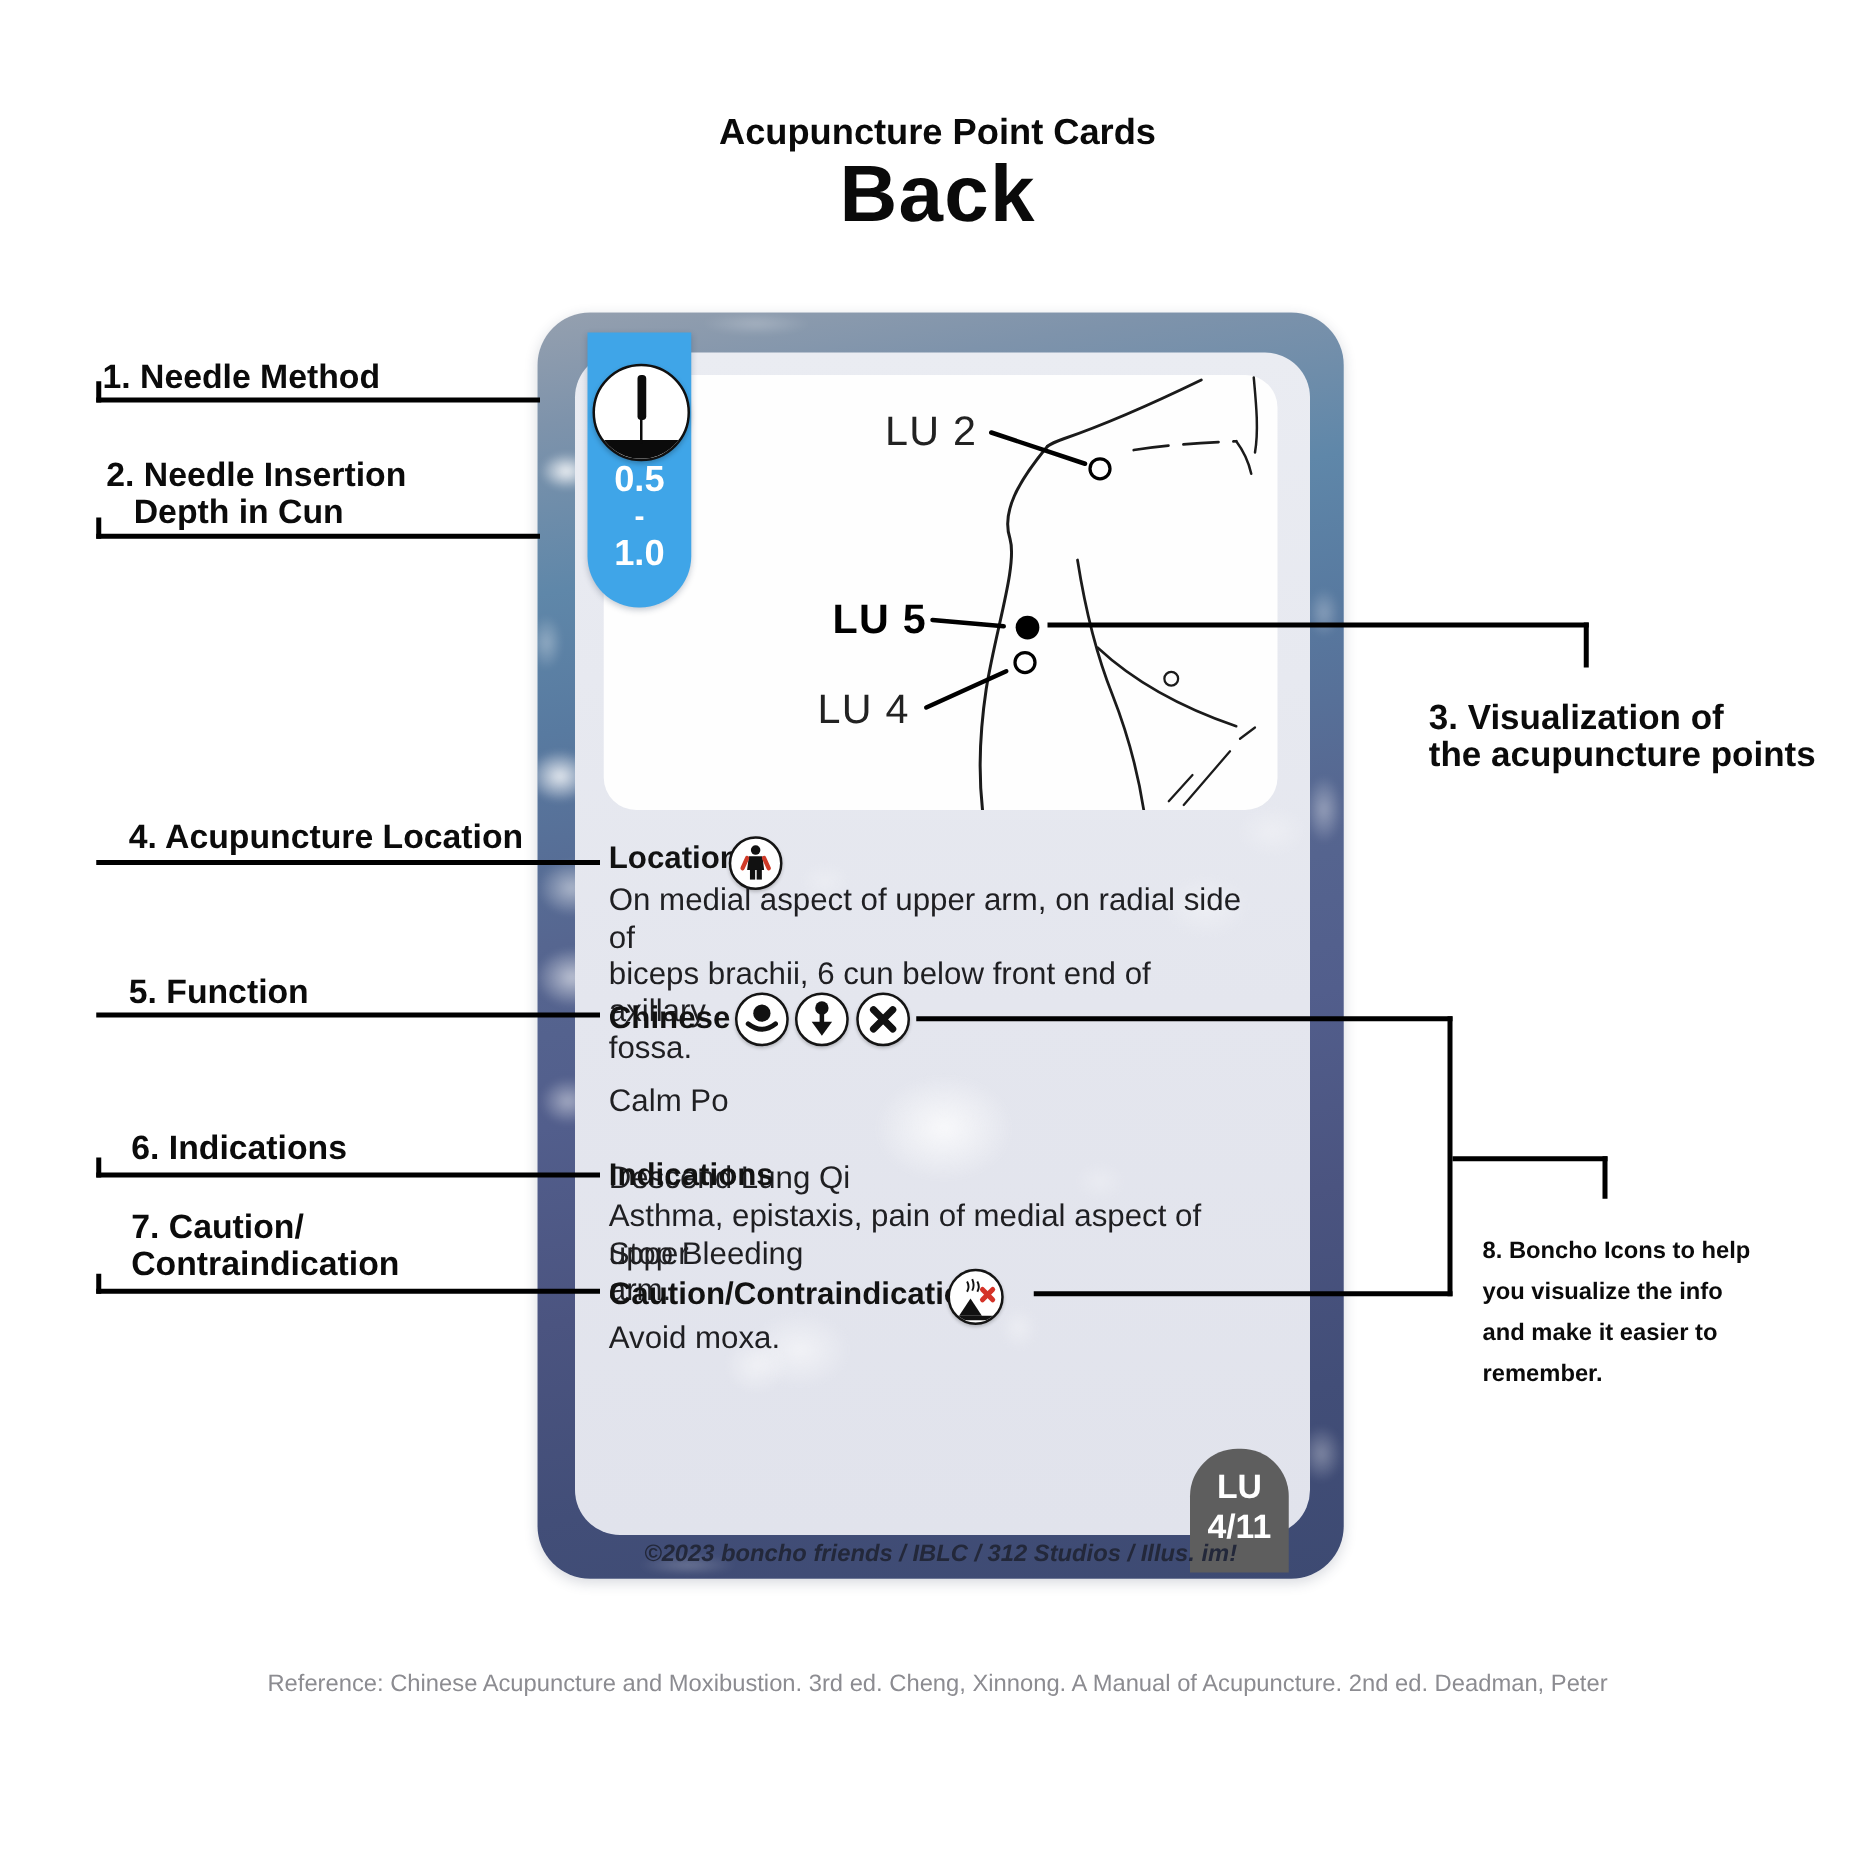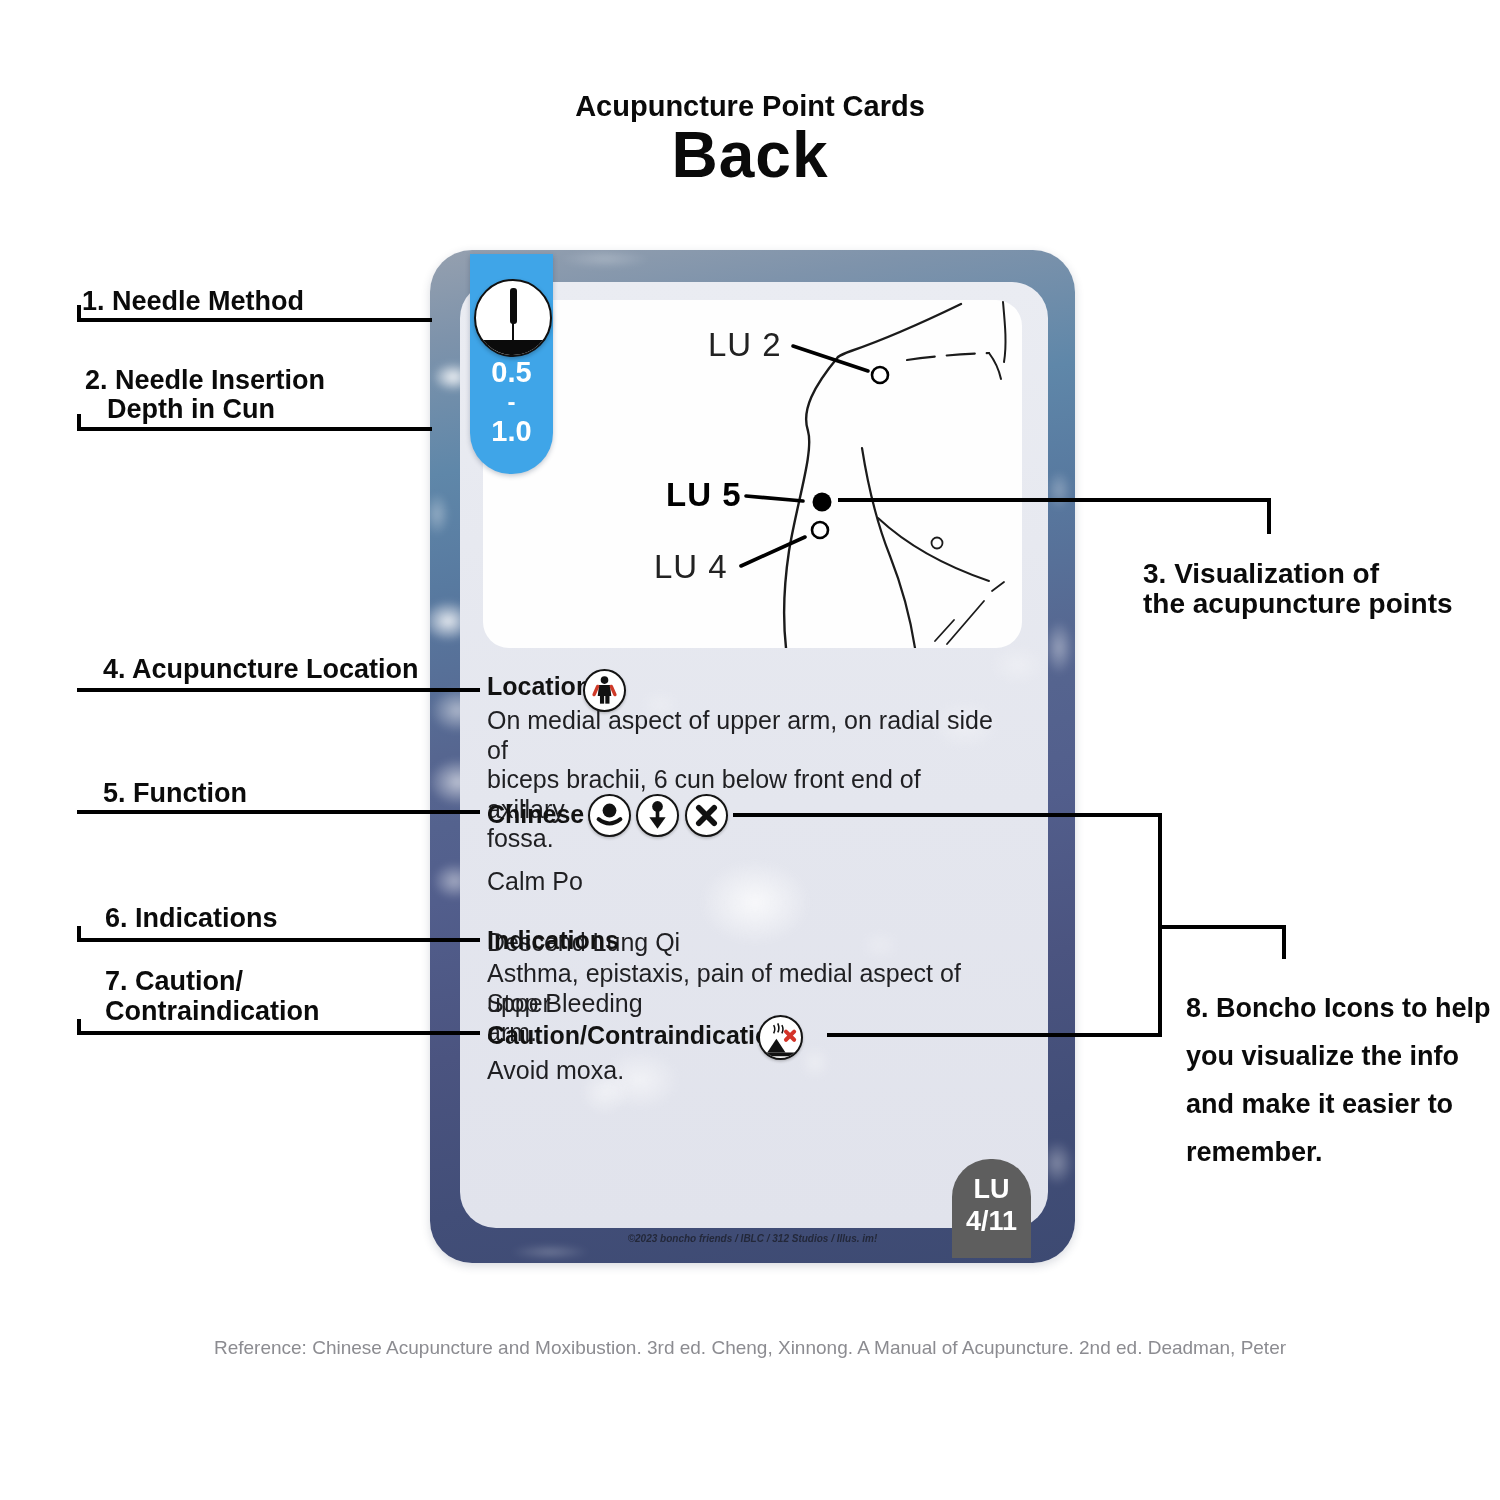--- a/index.html
+++ b/index.html
@@ -15,42 +15,42 @@
   .card{left:430px;top:250px;width:645px;height:1013px;border-radius:42px;overflow:hidden;
         background:linear-gradient(170deg,#95a0af 0%,#7e93ab 8%,#5f87a9 20%,#587aa0 30%,#566690 45%,#525e8c 58%,#4b5480 72%,#424e78 86%,#3d4a72 100%);
         box-shadow:0 3px 10px rgba(40,50,80,.18);}
   .cloud{position:absolute;border-radius:50%;filter:blur(3px);
          background:radial-gradient(closest-side,rgba(255,255,255,.95),rgba(255,255,255,0));}
   .panel{left:30px;top:32px;width:588px;height:946px;border-radius:36px;
          background:linear-gradient(180deg,#eaecf2 0%,#e4e6ee 55%,#e1e3ec 100%);}
   .illus{left:53px;top:50px;width:539px;height:348px;border-radius:26px;background:#fefefe;}
 
   
-  .ribbon{left:40px;top:4px;width:83px;height:220px;border-radius:0 0 41px 41px;box-shadow:0 2px 5px rgba(20,40,70,.25);}
+  .ribbon{left:40px;top:16px;width:83px;height:220px;border-radius:0 0 41px 41px;box-shadow:0 2px 5px rgba(20,40,70,.25);}
   .needle-circle{left:4px;top:25px;width:74px;height:74px;border-radius:50%;background:#fff;
                  border:2.5px solid #101010;overflow:hidden;box-shadow:0 2px 4px rgba(0,0,0,.25);}
   .needle-skin{position:absolute;left:0;bottom:0;width:100%;height:15px;background:#0b0b0b;}
   .needle-handle{position:absolute;left:50%;top:7px;width:7px;height:36px;margin-left:-3.5px;background:#0b0b0b;border-radius:3px;}
   .needle-shaft{position:absolute;left:50%;top:42px;width:2.5px;height:20px;margin-left:-1.25px;background:#0b0b0b;}
   .depth{left:0;top:103px;width:83px;text-align:center;color:#fff;font-weight:bold;font-size:29px;line-height:31px;}
 
   
   .pt-label{position:absolute;font-size:33px;color:#222;letter-spacing:1px;white-space:nowrap;}
   .pt-label.bold{font-weight:bold;color:#000;}
 
   
   .hding{font-size:25px;font-weight:bold;color:#121212;white-space:nowrap;}
   .btext{font-size:25px;color:#1f1f22;line-height:29.5px;white-space:pre-line;width:510px;}
   .ficon{width:43px;height:43px;border-radius:50%;background:#fff;border:2px solid #141414;
          box-shadow:0 1.5px 3px rgba(0,0,0,.22);box-sizing:border-box;}
   .ficon svg{position:absolute;left:0;top:0;}
 
   
   .ann{font-size:27px;font-weight:bold;color:#0b0b0b;white-space:pre-line;line-height:30px;}
-  .ann-r{font-size:27px;font-weight:bold;color:#0b0b0b;white-space:pre-line;line-height:48px;}
+  .ann-r{font-size:19px;font-weight:bold;color:#0b0b0b;white-space:pre-line;line-height:33px;}
 
   
   .ln{position:absolute;background:#000;}
 
   
   .reference{left:0;top:1337px;width:1500px;text-align:center;font-size:19px;color:#8c8c91;}
   .website{left:0;top:1415px;width:1500px;text-align:center;font-size:27px;font-weight:bold;color:#96969b;}
 </style>
 </head>
 <body>
@@ -191,21 +191,21 @@
         <line x1="28.5" y1="16" x2="37.5" y2="25" stroke="#d43328" stroke-width="4.4" stroke-linecap="round"></line>
         <line x1="37.5" y1="16" x2="28.5" y2="25" stroke="#d43328" stroke-width="4.4" stroke-linecap="round"></line>
       </svg>
     </div>
     <div class="abs btext" style="left:57px;top:806px;">Avoid moxa.</div>
 
     <div class="abs" style="left:522px;top:909px;width:79px;height:99px;background:#5e5e5e;border-radius:38px 38px 0 0;text-align:center;color:#fff;font-weight:bold;font-size:27px;line-height:32px;padding-top:14px;box-sizing:border-box;">
       <div>LU</div>
       <div>4/11</div>
     </div>
-    <div class="abs" style="left:0;top:983px;width:645px;text-align:center;font-size:10px;font-weight:bold;font-style:italic;color:#23283a;">©2023 boncho friends / IBLC / 312 Studios / Illus. im!</div>
+    <div class="abs" style="left:0;top:983px;width:645px;text-align:center;font-size:19px;font-weight:bold;font-style:italic;color:#23283a;">©2023 boncho friends / IBLC / 312 Studios / Illus. im!</div>
   </div>
 
   <div class="abs ann" style="left:82px;top:286px;">1. Needle Method</div>
   <div class="abs ann" style="left:85px;top:365px;">2. Needle Insertion</div>
   <div class="abs ann" style="left:107px;top:394px;">Depth in Cun</div>
   <div class="abs ann" style="left:103px;top:654px;">4. Acupuncture Location</div>
   <div class="abs ann" style="left:103px;top:778px;">5. Function</div>
   <div class="abs ann" style="left:105px;top:903px;">6. Indications</div>
   <div class="abs ann" style="left:105px;top:966px;">7. Caution/
 Contraindication</div>

